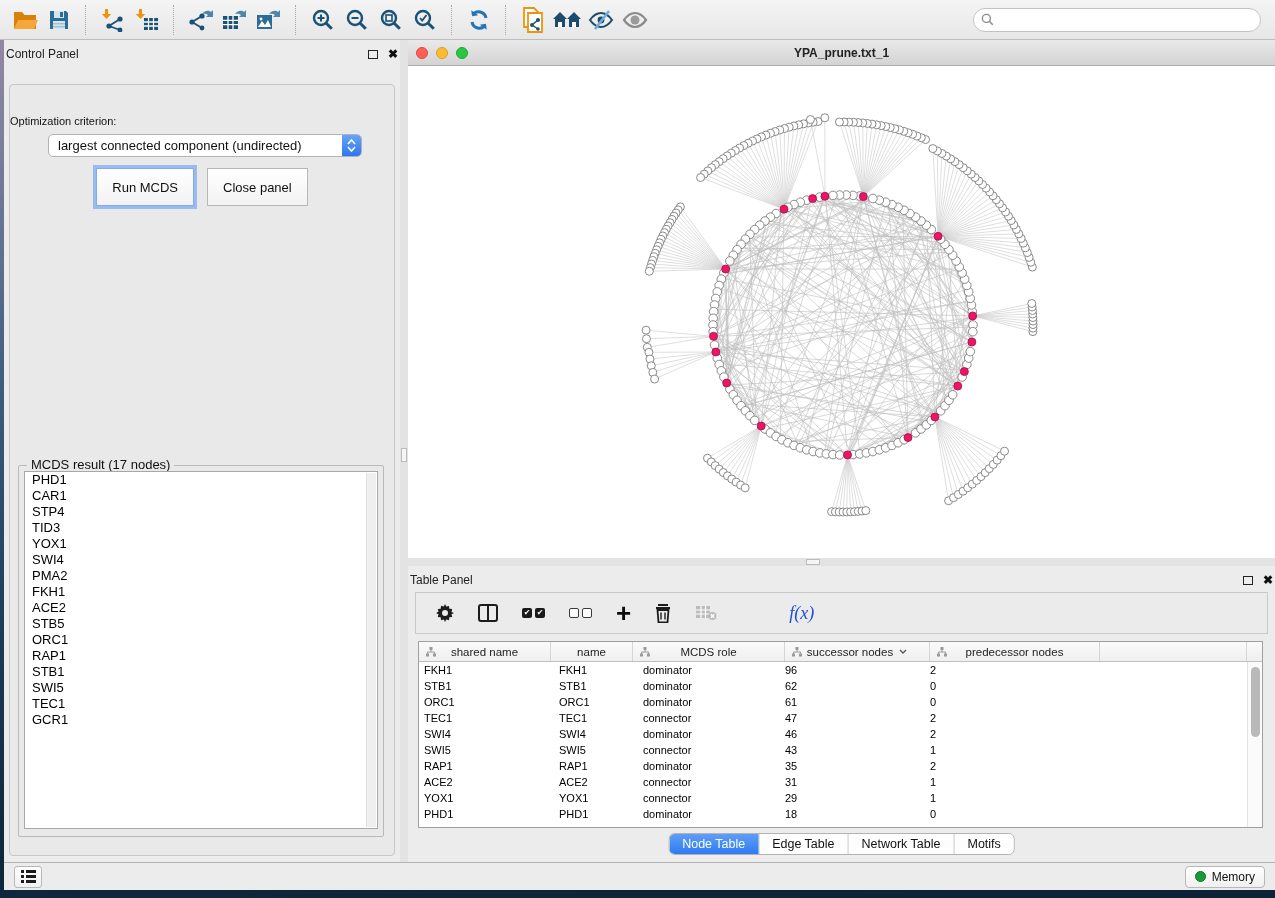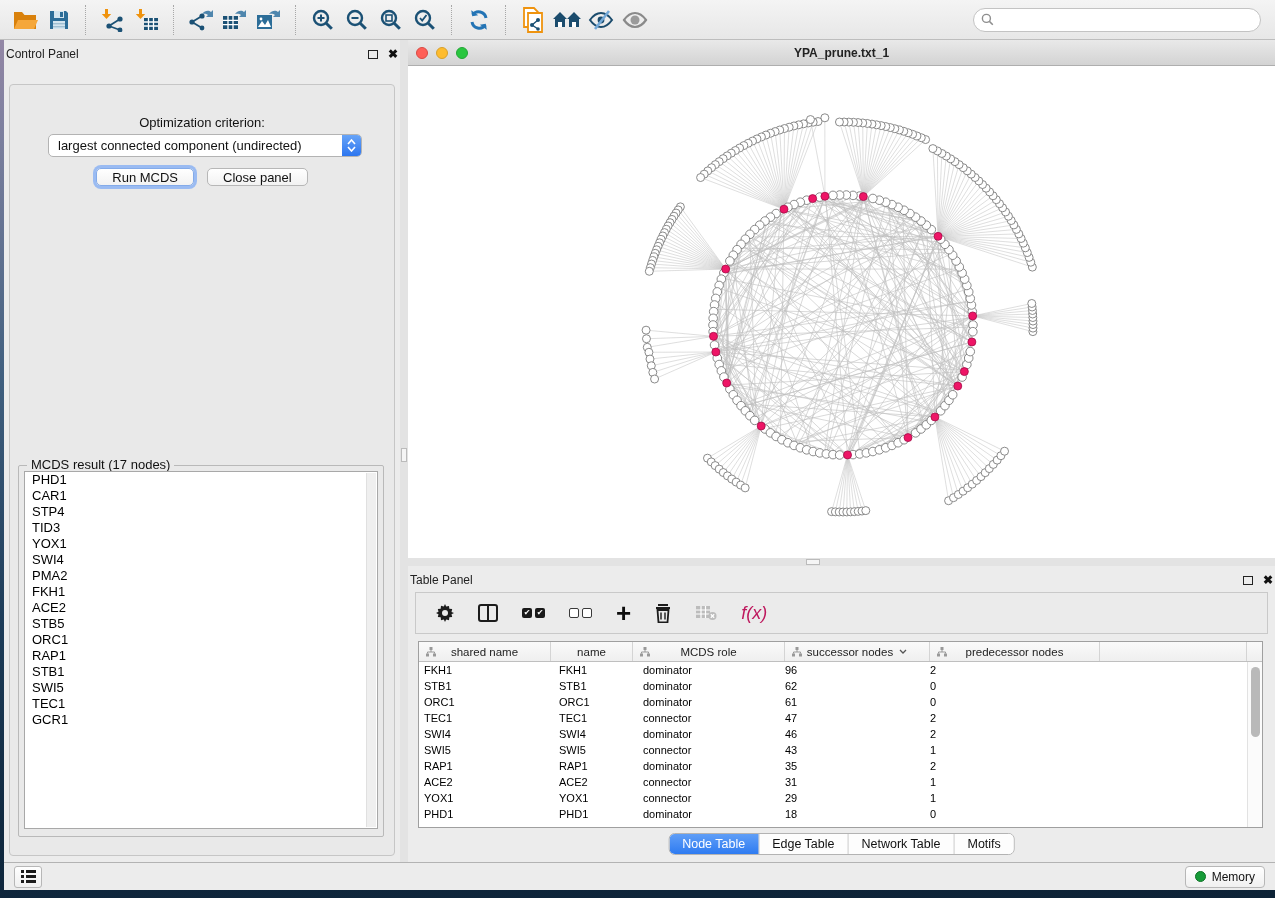--- a/index.html
+++ b/index.html
@@ -28,29 +28,29 @@
   .close-glyph { font-size:12px; font-weight:bold; color:#111; line-height:1; }
 
   .cp-tabs { position:absolute; top:33px; left:50%; transform:translateX(-50%); display:flex;
     border:1px solid #b3b3b3; border-radius:5px; overflow:hidden; background:#fff; height:21px; z-index:3; }
   .seg { padding:3px 13px; font-size:12.5px; border-right:1px solid #bdbdbd; background:#fdfdfd; color:#111; white-space:nowrap;}
   .seg:last-child { border-right:none; }
   .seg.active { background:linear-gradient(#5f9ef7,#2e7bf1); color:#fff; }
 
   .cp-content { position:absolute; top:44px; left:5px; right:5px; bottom:6px;
     background:#e9e9e9; border:1px solid #c6c6c6; border-radius:4px; }
-  .opt-label { position:absolute; top:30px; left:0; right:0; text-align:center; font-size:13px; color:#111; }
+  .opt-label { position:absolute; top:30px; left:0; right:0; font-size:11px; color:#111; }
   .mac-select { position:absolute; top:49px; left:38px; width:314px; height:23px; background:#fff;
     border:1px solid #b3b3b3; border-radius:5px; display:flex; align-items:center; }
   .mac-select .sel-text { flex:1; padding-left:9px; font-size:13px; color:#111; white-space:nowrap; overflow:hidden; }
   .sel-stepper { width:19px; height:21px; border-radius:0 4px 4px 0; background:linear-gradient(#67a4f8,#2d76ef);
     display:flex; flex-direction:column; align-items:center; justify-content:center; gap:1px; }
   .btn-row { position:absolute; top:83px; left:0; right:0; display:flex; justify-content:center; gap:13px; }
-  .mac-btn { height:18px; padding:0 15px; background:linear-gradient(#ffffff,#f2f2f2); border:1px solid #b7b7b7;
-    border-radius:5px; font-size:13px; color:#111; display:flex; align-items:center; }
+  .mac-btn { height:38px; padding:0 15px; background:linear-gradient(#ffffff,#f2f2f2); border:1px solid #b7b7b7;
+    border-radius:0; font-size:13px; color:#111; display:flex; align-items:center; }
   .mac-btn.focused { box-shadow:0 0 0 3px rgba(90,150,250,.55); border-color:#84abe9; }
 
   .groupbox { position:absolute; left:8px; right:10px; top:380px; height:372px;
     border:1px solid #b9b9b9; border-radius:2px; }
   .groupbox legend,.gb-legend { position:absolute; top:-9px; left:8px; background:#e9e9e9; padding:0 4px; font-size:13px; color:#111; }
   .listbox { position:absolute; top:5px; left:5px; right:5px; bottom:7px; background:#fff; border:1px solid #a8a8a8; overflow:hidden; }
   .listbox .item { font-size:13px; line-height:16px; padding-left:7px; color:#000; }
   .list-scroll { position:absolute; top:1px; bottom:1px; right:1px; width:10px; background:#efefef; border-left:1px solid #e0e0e0; }
 
   
@@ -73,21 +73,21 @@
 
   
   .table-panel { position:absolute; left:408px; top:566px; width:867px; height:296px; background:#ececec; }
   .tp-toolbar { position:absolute; top:26px; left:7px; right:7px; height:42px; background:#ebebeb;
     border:1px solid #c9c9c9; display:flex; align-items:center; gap:24px; padding-left:20px; }
   .tp-ic { display:flex; align-items:center; justify-content:center; }
   .chk2 { display:flex; gap:3px; }
   .chk { width:10px; height:10px; background:#1a1a1a; border-radius:2px; color:#fff; font-size:8px; line-height:10px; text-align:center; }
   .unchk { width:10px; height:10px; background:#fff; border:1.6px solid #3a3a3a; border-radius:2px; }
   .plus-glyph { font-size:26px; font-weight:900; color:#0d0d0d; line-height:20px; }
-  .fx { font-family:Liberation Sans, sans-serif; font-style:italic; font-size:18px; color:#be185d; }
+  .fx { font-family:Liberation Serif, serif; font-style:italic; font-size:18px; color:#1d4ed8;margin-left:48px; }
 
   .tp-table { position:absolute; top:75px; left:10px; width:845px; height:187px; background:#fff; border:1px solid #9f9f9f; }
   .thead { display:flex; height:20px; background:linear-gradient(#fafafa,#efefef); border-bottom:1px solid #bfbfbf; }
   .th { position:relative; display:flex; align-items:center; justify-content:center; border-right:1px solid #d4d4d4;
     font-size:11.5px; color:#222; }
   .th .colicon { position:absolute; left:7px; top:5px; }
   .th .sort { margin-left:6px; }
   .tbody { position:absolute; top:20px; left:0; right:15px; bottom:0; overflow:hidden; }
   .tr { display:flex; height:16px; align-items:center; }
   .td { font-size:11px; color:#000; white-space:nowrap; overflow:hidden; }

